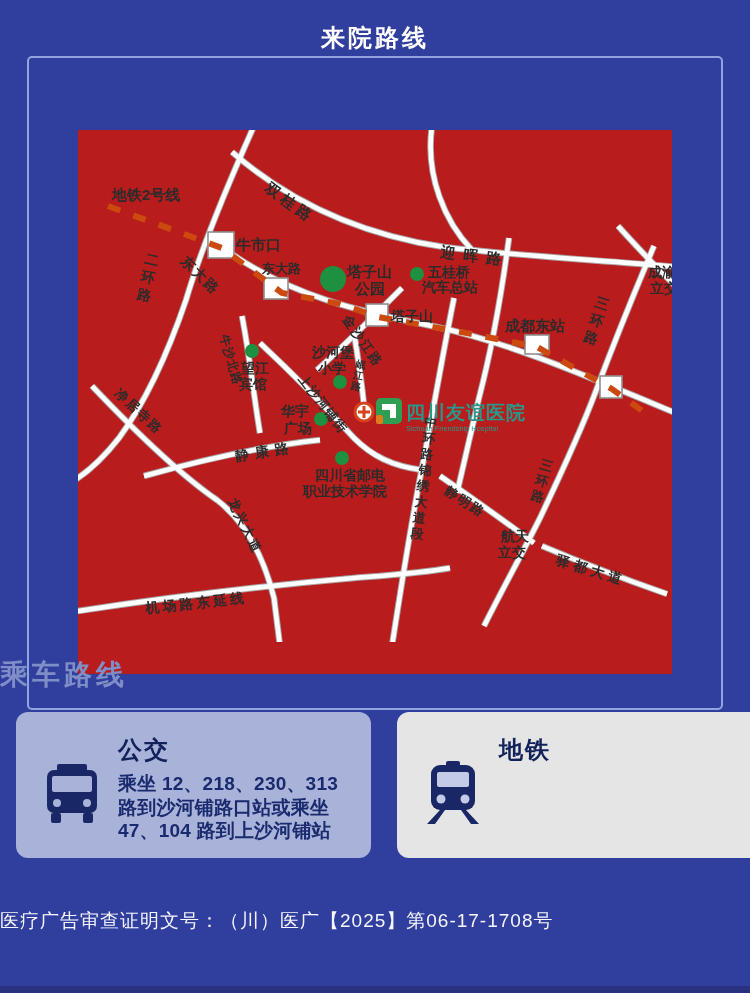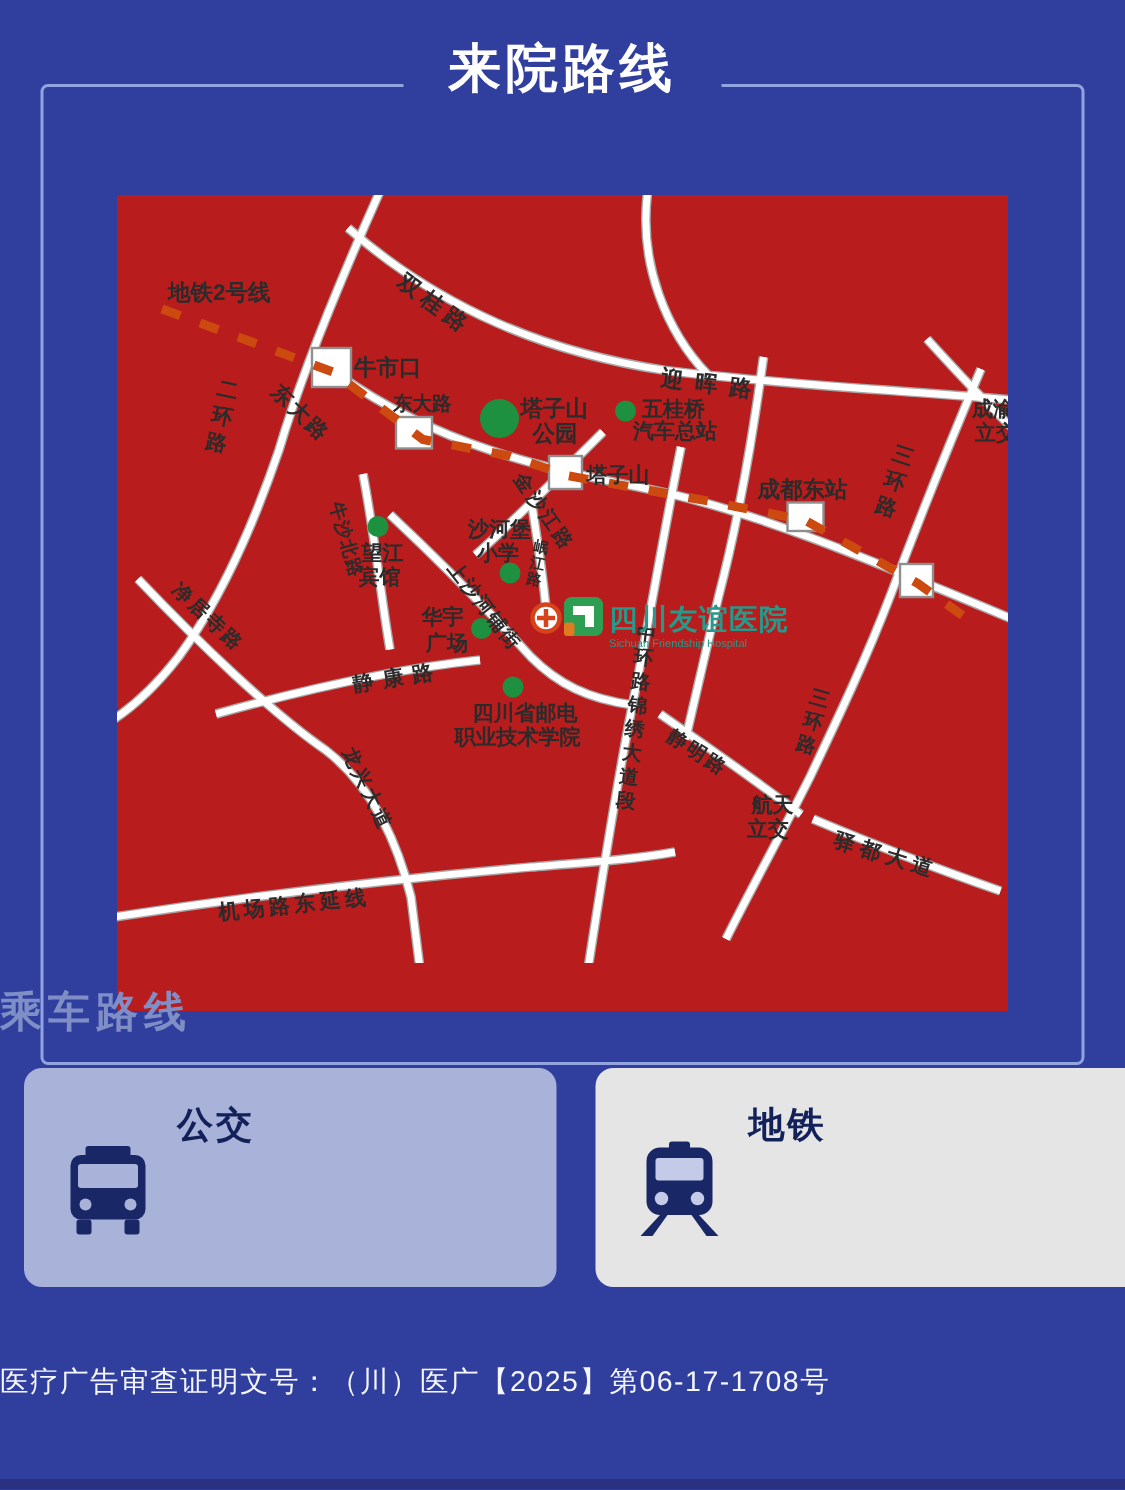--- a/index.html
+++ b/index.html
@@ -2,21 +2,21 @@
 <html><head>
 <meta charset="utf-8">
 <style>
   html,body{margin:0;padding:0;background:#303e9e;}
   .page{position:relative;width:750px;height:993px;background:#303e9e;overflow:hidden;
         font-family:"Liberation Sans","DejaVu Sans",sans-serif;}
   .frame{position:absolute;left:27px;top:56px;width:692px;height:650px;
          border:2px solid #92a3e0;border-radius:5px;}
   .page-title{position:absolute;top:22px;left:0;width:100%;text-align:center;z-index:3;}
   .page-title span{display:inline-block;background:#303e9e;padding:0 30px;
-         color:#ffffff;font-size:35px;font-weight:bold;letter-spacing:3px;}
+         color:#ffffff;font-size:24px;font-weight:bold;letter-spacing:3px;}
   .map-wrap{position:absolute;left:78px;top:130px;width:594px;height:544px;
          background:#b91c1c;z-index:2;}
   .section-label{position:absolute;top:656px;left:0;width:100%;text-align:left;
          color:#7f8ec6;font-size:28px;font-weight:600;letter-spacing:4px;z-index:2;}
   .cards{position:absolute;top:712px;left:0;width:750px;height:146px;}
   .card{position:absolute;top:0;height:146px;border-radius:12px;}
   .card.bus{left:16px;width:334px;background:#a9b2d8;padding-left:21px;}
   .card.metro{left:397px;width:353px;background:#e5e5e5;border-radius:12px 0 0 12px;}
   .card .icon{position:absolute;left:24px;top:40px;width:64px;height:82px;color:#1a2766;}
   .card .icon svg{width:100%;height:100%;}
@@ -148,20 +148,21 @@
           <rect x="17" y="3" width="30" height="9" rx="2" fill="currentColor"></rect>
           <rect x="7" y="9" width="50" height="43" rx="7" fill="currentColor"></rect>
           <rect x="12" y="15" width="40" height="16" rx="2" fill="#a9b2d8"></rect>
           <circle cx="17" cy="42" r="4" fill="#a9b2d8"></circle>
           <circle cx="47" cy="42" r="4" fill="#a9b2d8"></circle>
           <rect x="11" y="52" width="10" height="10" rx="2" fill="currentColor"></rect>
           <rect x="43" y="52" width="10" height="10" rx="2" fill="currentColor"></rect>
         </svg>
       </div>
       <div class="card-title">公交</div>
+      <div class="card-text">乘坐 12、218、230、313<br>路到沙河铺路口站或乘坐<br>47、104 路到上沙河铺站</div>
     </div>
 
     <div class="card metro">
       <div class="icon">
         <svg viewBox="0 0 64 64">
           <rect x="25" y="0" width="14" height="7" rx="2" fill="currentColor"></rect>
           <rect x="10" y="4" width="44" height="45" rx="9" fill="currentColor"></rect>
           <rect x="16" y="11" width="32" height="15" rx="2" fill="#c4cbe8"></rect>
           <circle cx="20" cy="38" r="4.5" fill="#c4cbe8"></circle>
           <circle cx="44" cy="38" r="4.5" fill="#c4cbe8"></circle>

